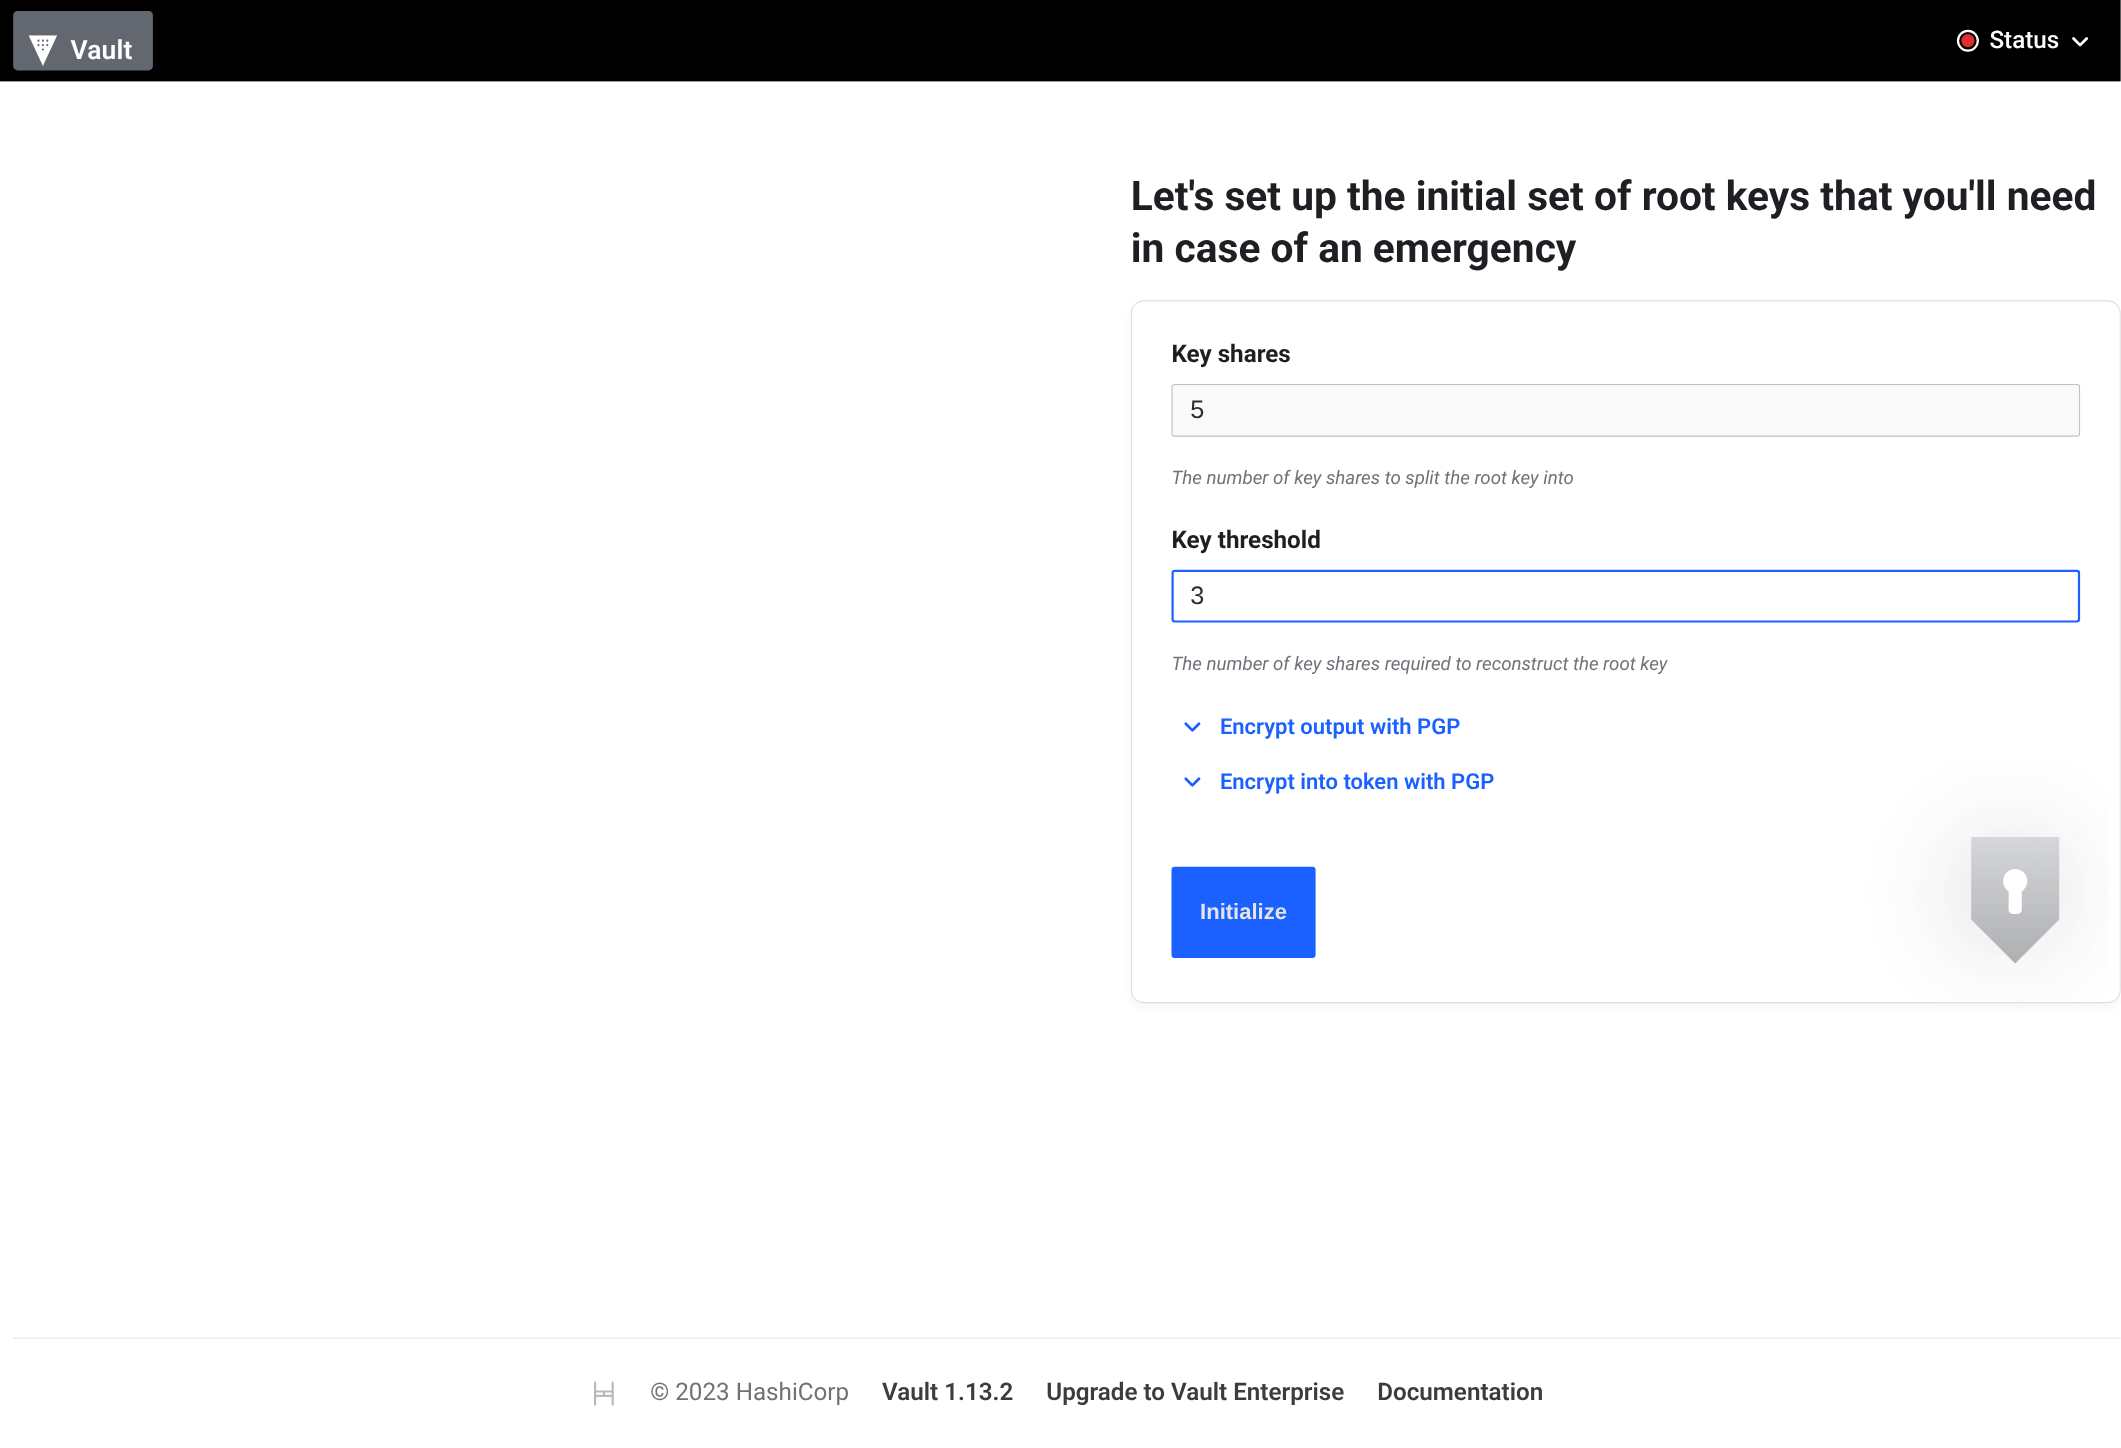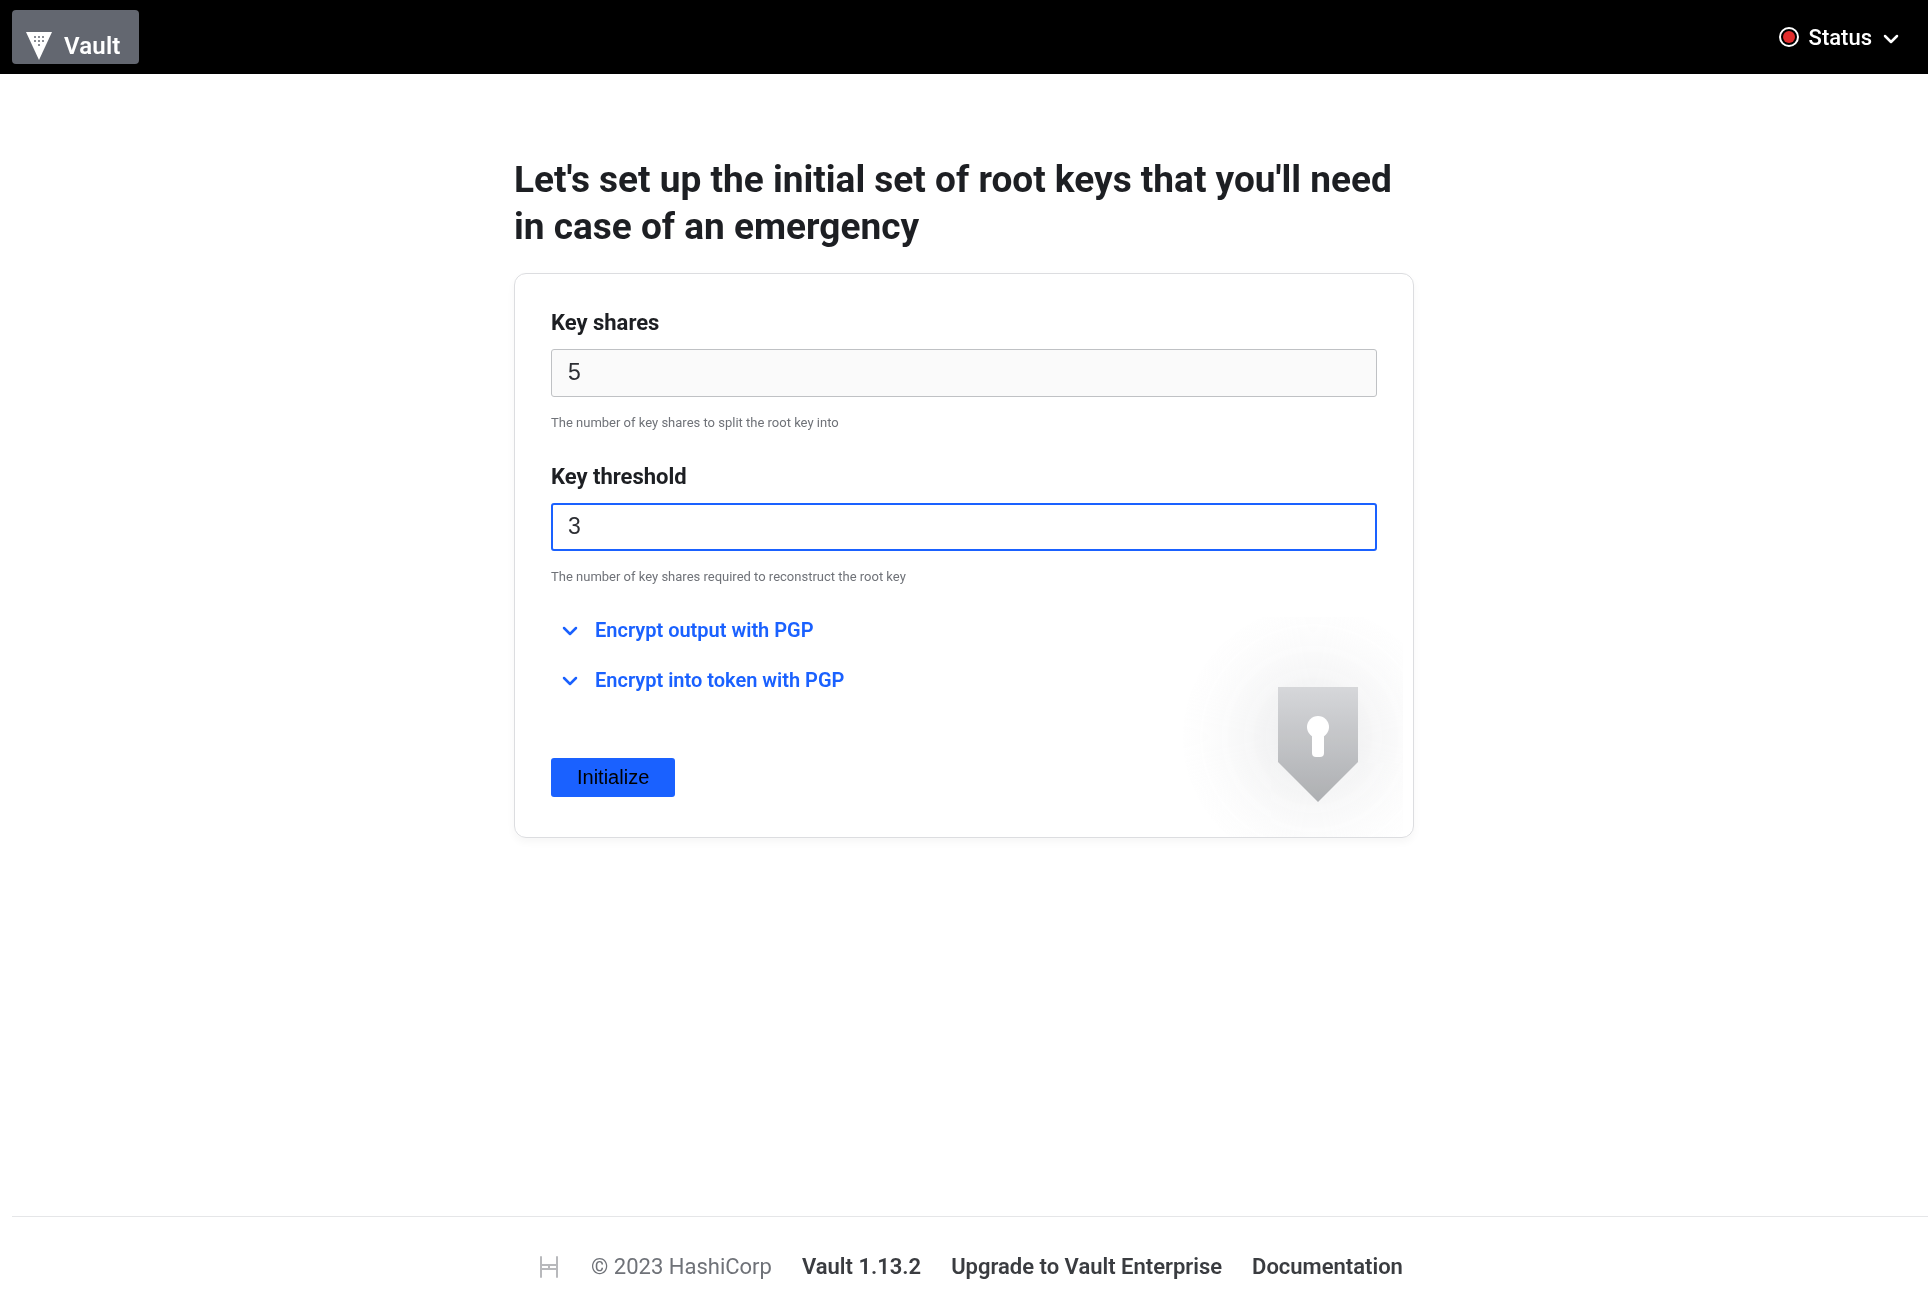--- a/index.html
+++ b/index.html
@@ -65,21 +65,21 @@
   .chevron-down {
     width: 18px; height: 18px;
     display: inline-block;
   }
 
   
   .main {
     padding-top: 82px;
     display: flex;
     flex-direction: column;
-    align-items: center;
+    align-items: flex-end;
   }
   .container {
     width: 900px;
   }
   .title {
     font-size: 37px;
     font-weight: 700;
     line-height: 1.28;
     color: #1d1f23;
     margin-bottom: 22px;
@@ -112,44 +112,45 @@
     outline: none;
   }
   .text-input:focus,
   .text-input.focused {
     border: 2px solid #1a61ff;
     background: #ffffff;
     padding: 0 15px;
   }
   .help-text {
     color: #6f7278;
-    font-size: 13px;
-    margin-top: 18px;
+    font-size: 17px;
+    margin-top: 28px;
+    font-style: italic;
   }
 
   .expander {
     display: flex;
     align-items: center;
     gap: 16px;
     color: #1a61ff;
     font-size: 20px;
     font-weight: 600;
     cursor: pointer;
     margin: 20px 0 26px 10px;
   }
   .expander .chev { width: 18px; height: 18px; display:inline-block; }
 
   .submit-btn {
     background: #1a61ff;
-    color: #000000;
+    color: #e5e5e5;
     border: none;
     border-radius: 3px;
     font-size: 20px;
-    font-weight: 400;
-    padding: 8px 26px;
+    font-weight: 700;
+    padding: 30px 26px;
     cursor: pointer;
     margin-top: 40px;
   }
 
   
   .shield-decor {
     position: absolute;
     right: 10px;
     bottom: 0px;
     width: 260px;

